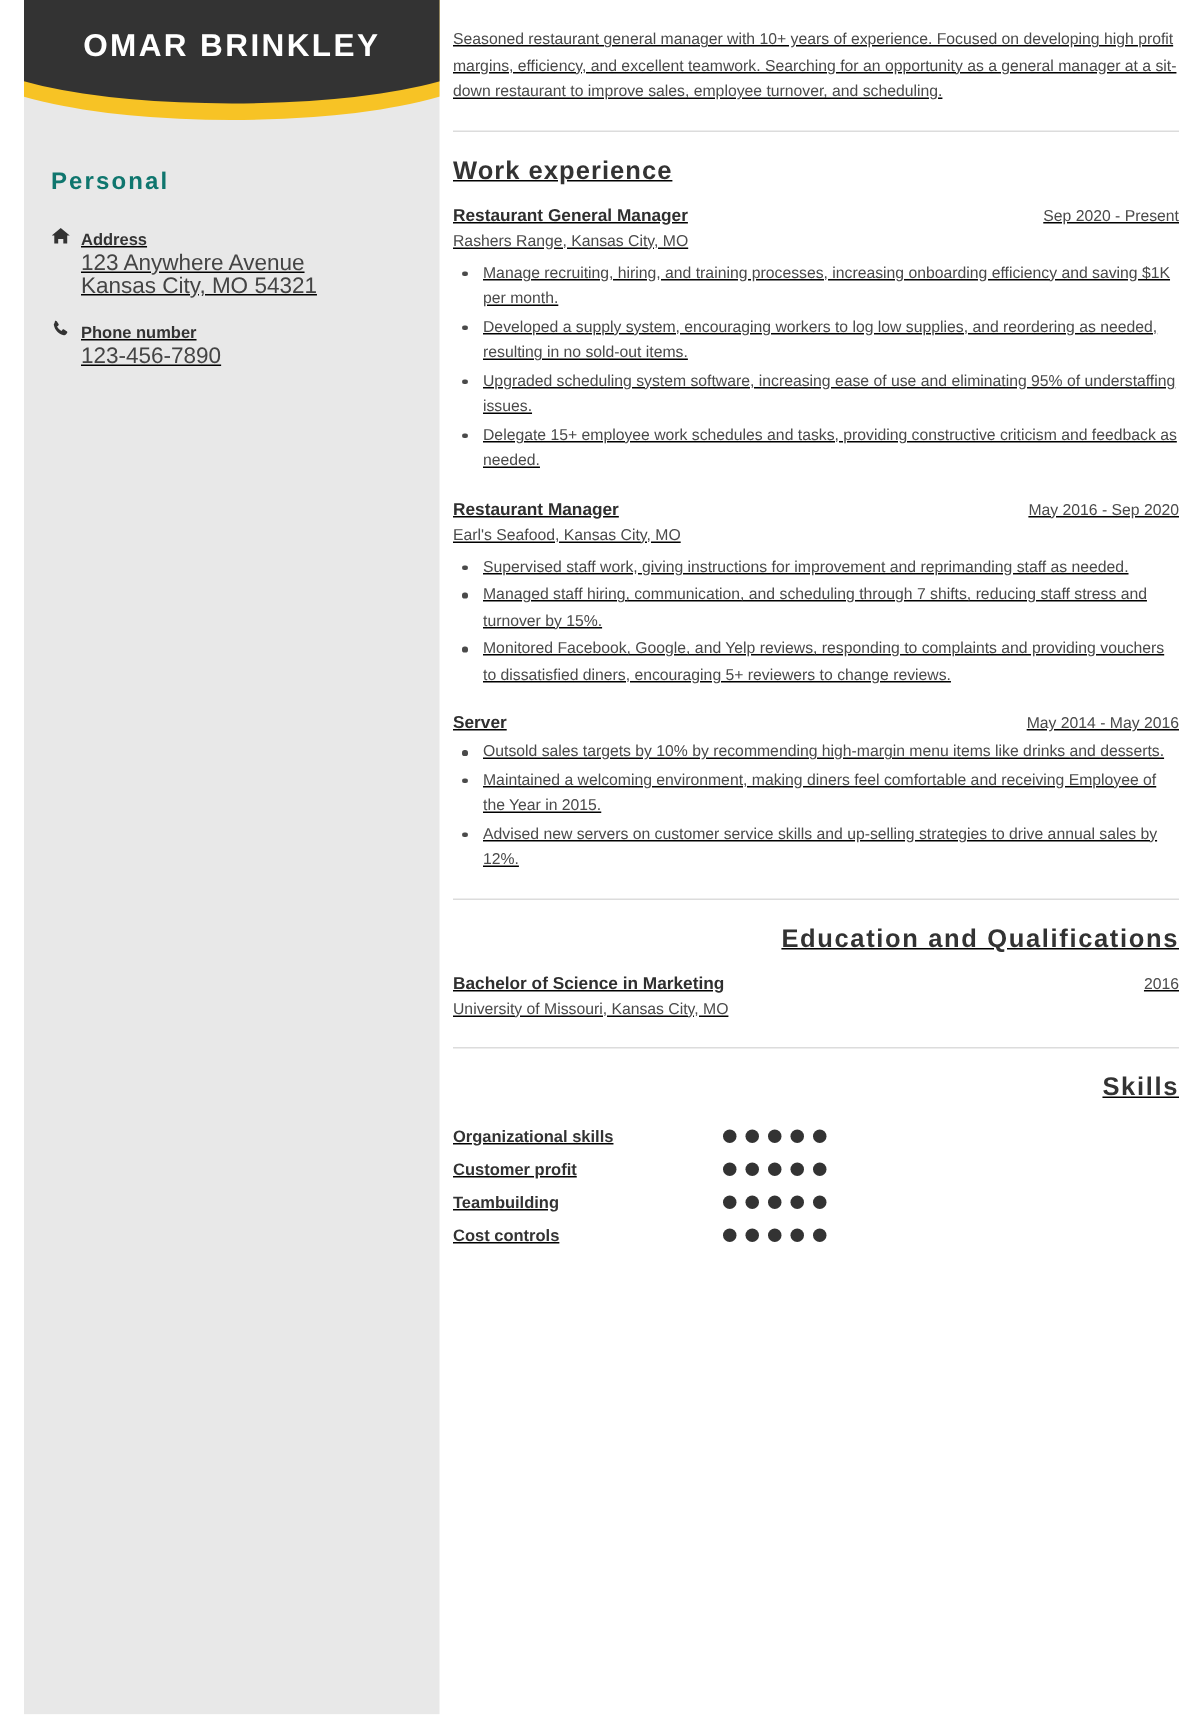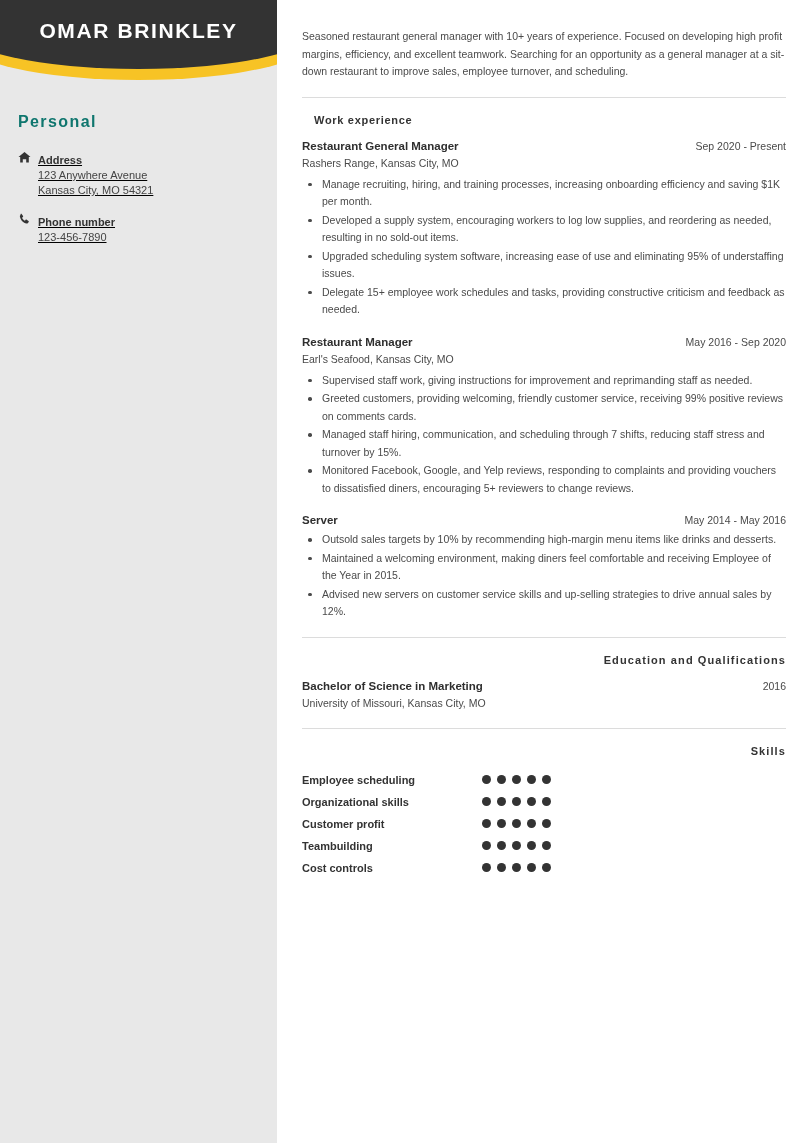--- a/index.html
+++ b/index.html
@@ -18,21 +18,21 @@
     position: relative;
     width: 800px;
     height: 1143px;
     background: #ffffff;
     overflow: hidden;
   }
 
   
   #sidebar {
     position: absolute;
-    left: 0px;
+    left: 16px;
     top: 0px;
     width: 277px;
     height: 1143px;
     background: #e8e8e8;
     overflow: hidden;
   }
 
   
   #header-block {
     position: absolute;
@@ -104,53 +104,54 @@
   }
   .contact-icon svg { display: block; }
   .contact-body { flex: 1; text-decoration: underline; }
   .contact-label {
     font-size: 11px;
     font-weight: bold;
     color: #333333;
     line-height: 15px;
   }
   .contact-value {
-    font-size: 11px;
+    font-size: 15px;
     color: #444444;
     line-height: 15px;
   }
 
   
   #main {
     position: absolute;
     left: 302px;
-    top: 10px;
+    top: 0;
     width: 484px;
+    text-decoration: underline;
   }
 
   #summary {
     margin-top: 18px;
     font-size: 10.5px;
     line-height: 17.5px;
     color: #4a4a4a;
     text-align: left;
   }
 
   .divider {
     height: 1px;
     background: #dcdcdc;
     margin: 16px 0 0 0;
   }
 
   .section-title {
-    font-size: 11px;
+    font-size: 17px;
     font-weight: bold;
     color: #333333;
     letter-spacing: 0.7px;
-    margin: 16px 0 12px 12px;
+    margin: 16px 0 12px 0;
   }
   .section-title.spaced { letter-spacing: 1.1px; text-align: right; }
 
   .entry { margin-bottom: 15px; }
   .entry-head {
     display: flex;
     justify-content: space-between;
     align-items: flex-start;
     gap: 45px;
   }
@@ -288,21 +289,20 @@
           </ul>
         </div>
         <div class="entry">
           <div class="entry-head">
             <span class="entry-title">Restaurant Manager</span>
             <span class="entry-date">May 2016 - Sep 2020</span>
           </div>
           <div class="entry-sub">Earl's Seafood, Kansas City, MO</div>
           <ul class="bullets">
             <li>Supervised staff work, giving instructions for improvement and reprimanding staff as needed.</li>
-            <li>Greeted customers, providing welcoming, friendly customer service, receiving 99% positive reviews on comments cards.</li>
             <li>Managed staff hiring, communication, and scheduling through 7 shifts, reducing staff stress and turnover by 15%.</li>
             <li>Monitored Facebook, Google, and Yelp reviews, responding to complaints and providing vouchers to dissatisfied diners, encouraging 5+ reviewers to change reviews.</li>
           </ul>
         </div>
         <div class="entry">
           <div class="entry-head">
             <span class="entry-title">Server</span>
             <span class="entry-date">May 2014 - May 2016</span>
           </div>
           <ul class="bullets">
@@ -326,30 +326,20 @@
           <div class="entry-sub">University of Missouri, Kansas City, MO</div>
         </div>
       </div>
 
     <div class="divider"></div>
 
     <h2 class="section-title spaced">Skills</h2>
 
     <div id="skills-list">
         <div class="skill-row">
-          <span class="skill-name">Employee scheduling</span>
-          <span class="skill-dots">
-            <span class="dot"></span>
-            <span class="dot"></span>
-            <span class="dot"></span>
-            <span class="dot"></span>
-            <span class="dot"></span>
-          </span>
-        </div>
-        <div class="skill-row">
           <span class="skill-name">Organizational skills</span>
           <span class="skill-dots">
             <span class="dot"></span>
             <span class="dot"></span>
             <span class="dot"></span>
             <span class="dot"></span>
             <span class="dot"></span>
           </span>
         </div>
         <div class="skill-row">

